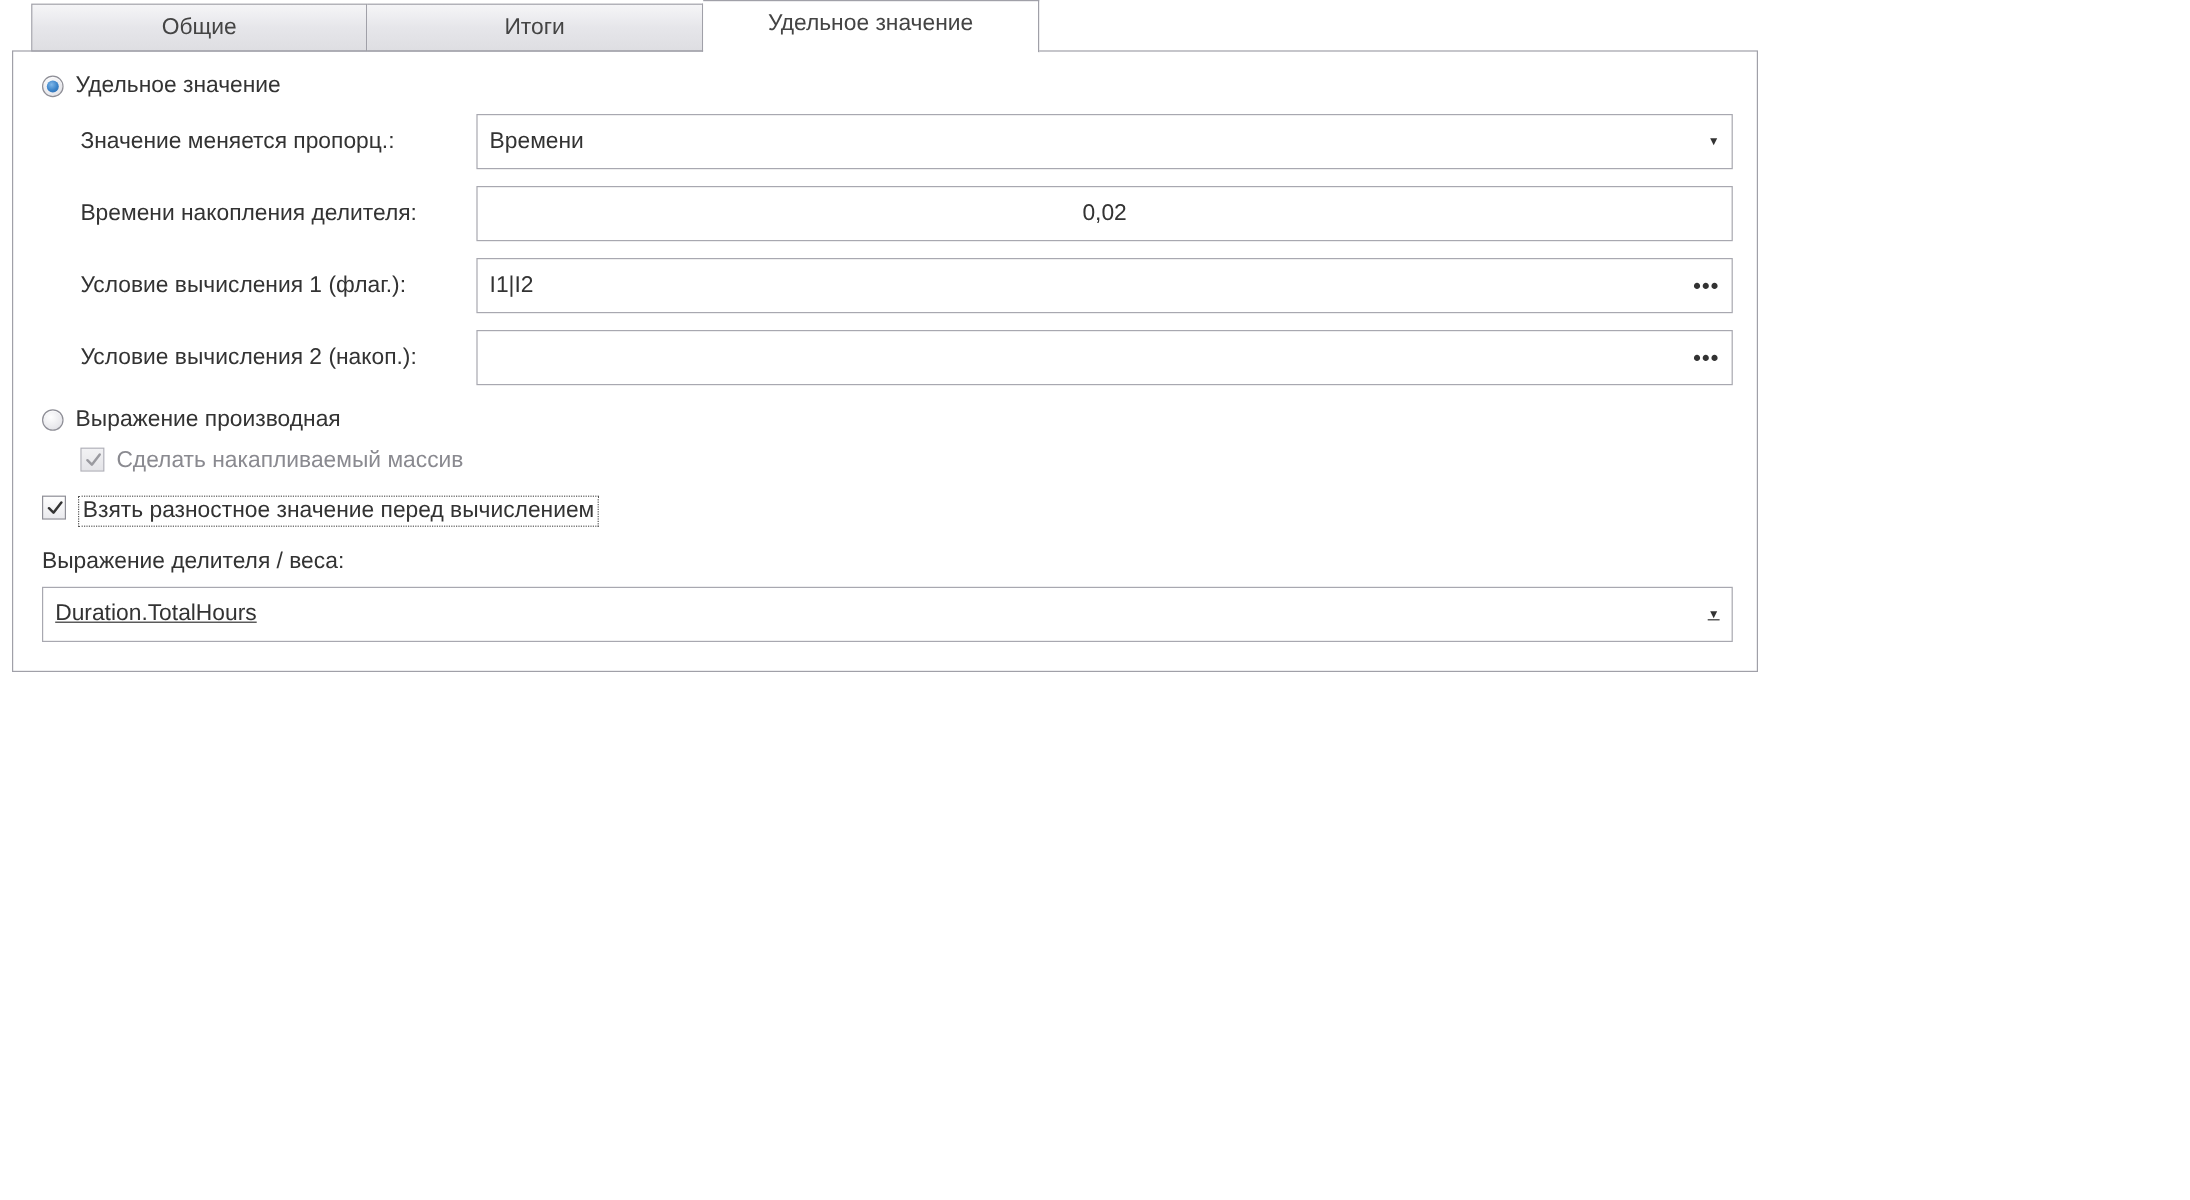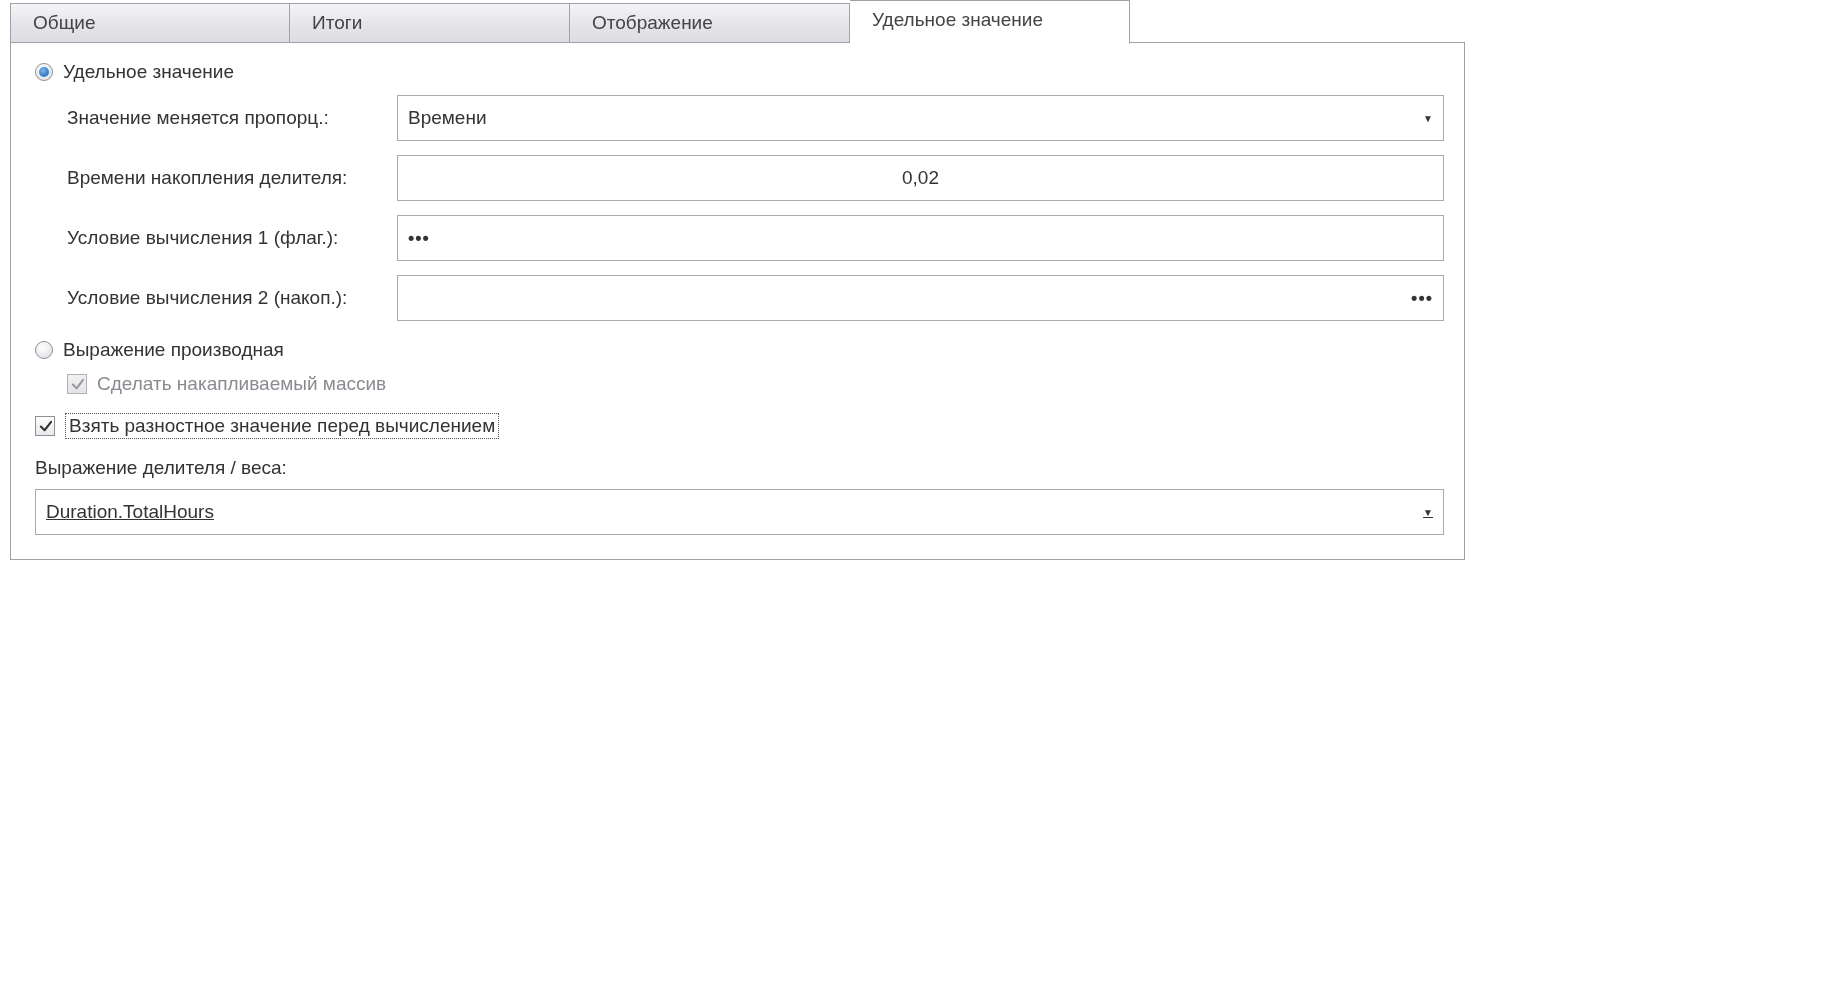--- a/index.html
+++ b/index.html
@@ -15,21 +15,22 @@
       padding: 0;
     }
     .dialog {
       width: 1465px;
       margin: 0;
       background: #ffffff;
     }
     .tab-strip {
       display: flex;
       border-bottom: none;
-      margin-left: 10px;
+      margin-left: 26px;
+      text-align: center;
     }
     .tab {
       padding: 8px 22px;
       background: linear-gradient(to bottom, #f5f5f7 0%, #e6e6ea 50%, #dedee2 100%);
       border: 1px solid #a0a0a8;
       border-bottom: 1px solid #a0a0a8;
       color: #444;
       position: relative;
       min-width: 280px;
       cursor: default;
@@ -129,21 +130,20 @@
     .editbox .ellipsis-btn {
       font-weight: bold;
       letter-spacing: 1px;
       font-size: 18px;
       color: #333;
       cursor: pointer;
       line-height: 10px;
     }
     .check-row {
       display: flex;
-      align-items: center;
       gap: 10px;
       margin-bottom: 14px;
     }
     .checkbox {
       width: 20px;
       height: 20px;
       border: 1px solid #8e8e96;
       background: linear-gradient(to bottom, #fefefe 0%, #eaeaee 100%);
       display: flex;
       align-items: center;
@@ -192,23 +192,20 @@
 
 <div class="dialog">
 
   <div class="tab-strip">
     <div class="tab">
       <span>Общие</span>
     </div>
     <div class="tab">
       <span>Итоги</span>
     </div>
-    <div class="tab">
-      <span>Отображение</span>
-    </div>
     <div class="tab active">
       <span>Удельное значение</span>
     </div>
   </div>
 
   <div class="tab-panel">
 
     <div class="radio-row">
       <span class="radio-outer checked"></span>
       <span class="radio-label">Удельное значение</span>
@@ -232,20 +229,21 @@
           <div class="textbox">
             <span>0,02</span>
           </div>
         </div>
       </div>
 
       <div class="form-row">
         <div class="form-label">Условие вычисления 1 (флаг.):</div>
         <div class="input-wrap">
           <div class="editbox">
+            <span class="edit-text">I1|I2</span>
             <span class="ellipsis-btn">•••</span>
           </div>
         </div>
       </div>
 
       <div class="form-row" style="margin-bottom:4px">
         <div class="form-label">Условие вычисления 2 (накоп.):</div>
         <div class="input-wrap">
           <div class="editbox">
             <span class="edit-text"></span>

